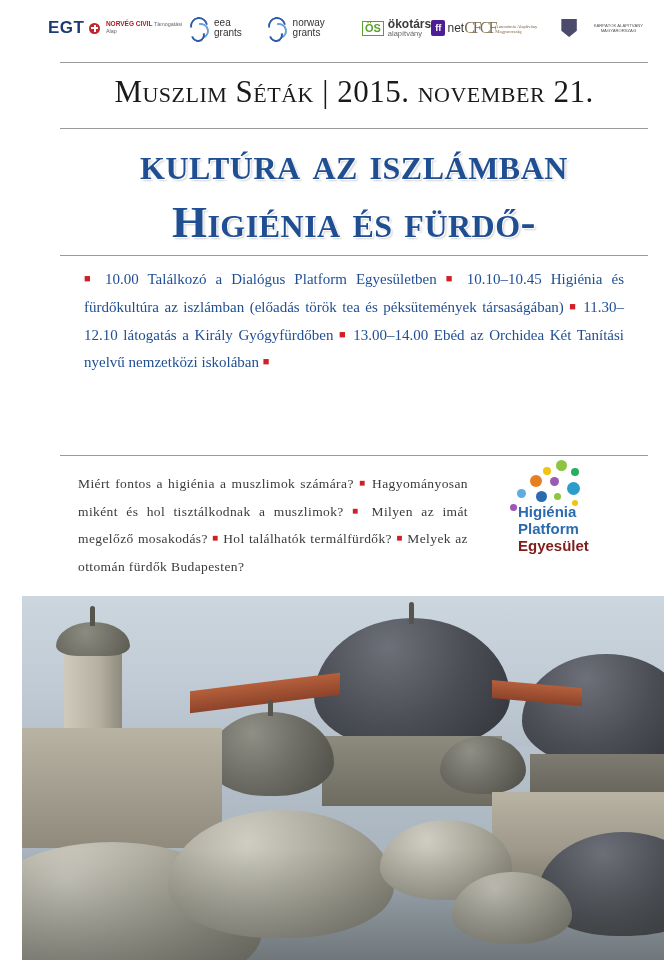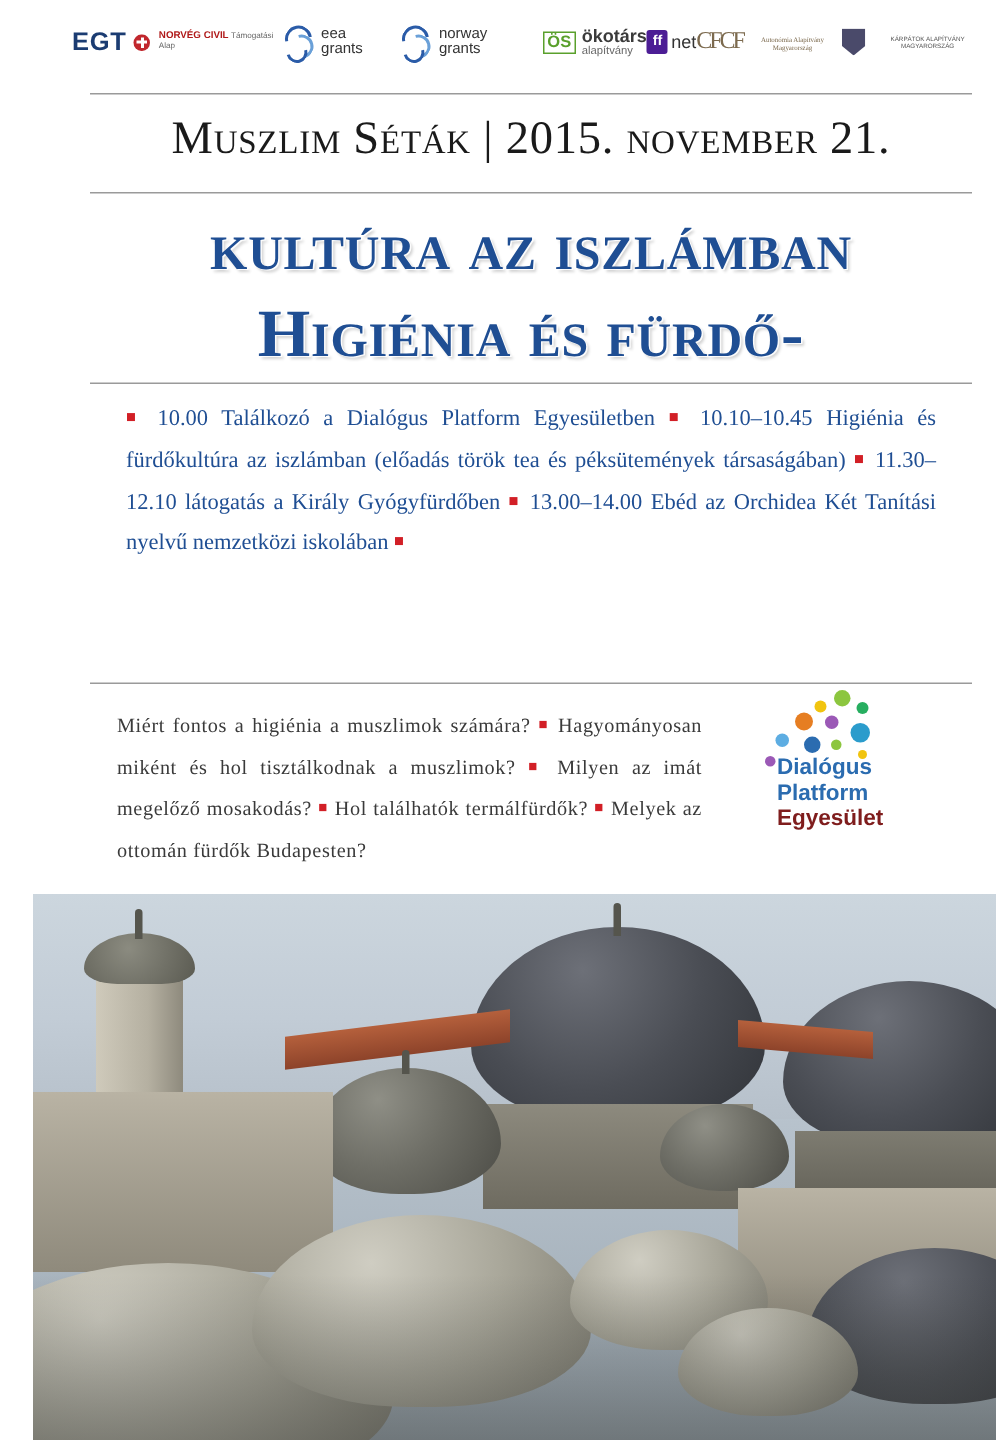--- a/index.html
+++ b/index.html
@@ -134,21 +134,20 @@
     padding: 3px 4px;
     border-radius: 2px;
     margin-right: 2px;
   }
   .logo-ffnet-net {
     font-family: "Liberation Sans", sans-serif;
     font-size: 12px;
     color: #333;
   }
   .logo-cfcf {
-    text-align: center;
     font-family: "Liberation Serif", serif;
   }
   .logo-cfcf .glyph {
     font-size: 16px;
     color: #7c6a4e;
     letter-spacing: -2px;
     line-height: 1;
   }
   .logo-cfcf .sub {
     font-size: 4.6px;
@@ -447,21 +446,21 @@
       <i style="left:20px; top:15px; width:12px; height:12px; background:#e67e22;"></i>
       <i style="left:40px; top:17px; width:9px;  height:9px;  background:#9b59b6;"></i>
       <i style="left:57px; top:22px; width:13px; height:13px; background:#2b9ccc;"></i>
       <i style="left:7px;  top:29px; width:9px;  height:9px;  background:#5dade2;"></i>
       <i style="left:26px; top:31px; width:11px; height:11px; background:#2b6cb0;"></i>
       <i style="left:44px; top:33px; width:7px;  height:7px;  background:#8cc63f;"></i>
       <i style="left:0px;  top:44px; width:7px;  height:7px;  background:#9b59b6;"></i>
       <i style="left:62px; top:40px; width:6px;  height:6px;  background:#f1c40f;"></i>
     </div>
     <div class="txt">
-      <div>Dialógus</div>
+      <div>Higiénia</div>
       <div>Platform</div>
       <div class="e">Egyesület</div>
     </div>
   </div>
 
   <div class="photo">
     <div class="sky"></div>
 
     <div class="dome dark" style="left:292px; top:22px; width:196px; height:132px;"></div>
     <div class="finial" style="left:387px; top:6px; height:22px;"></div>

